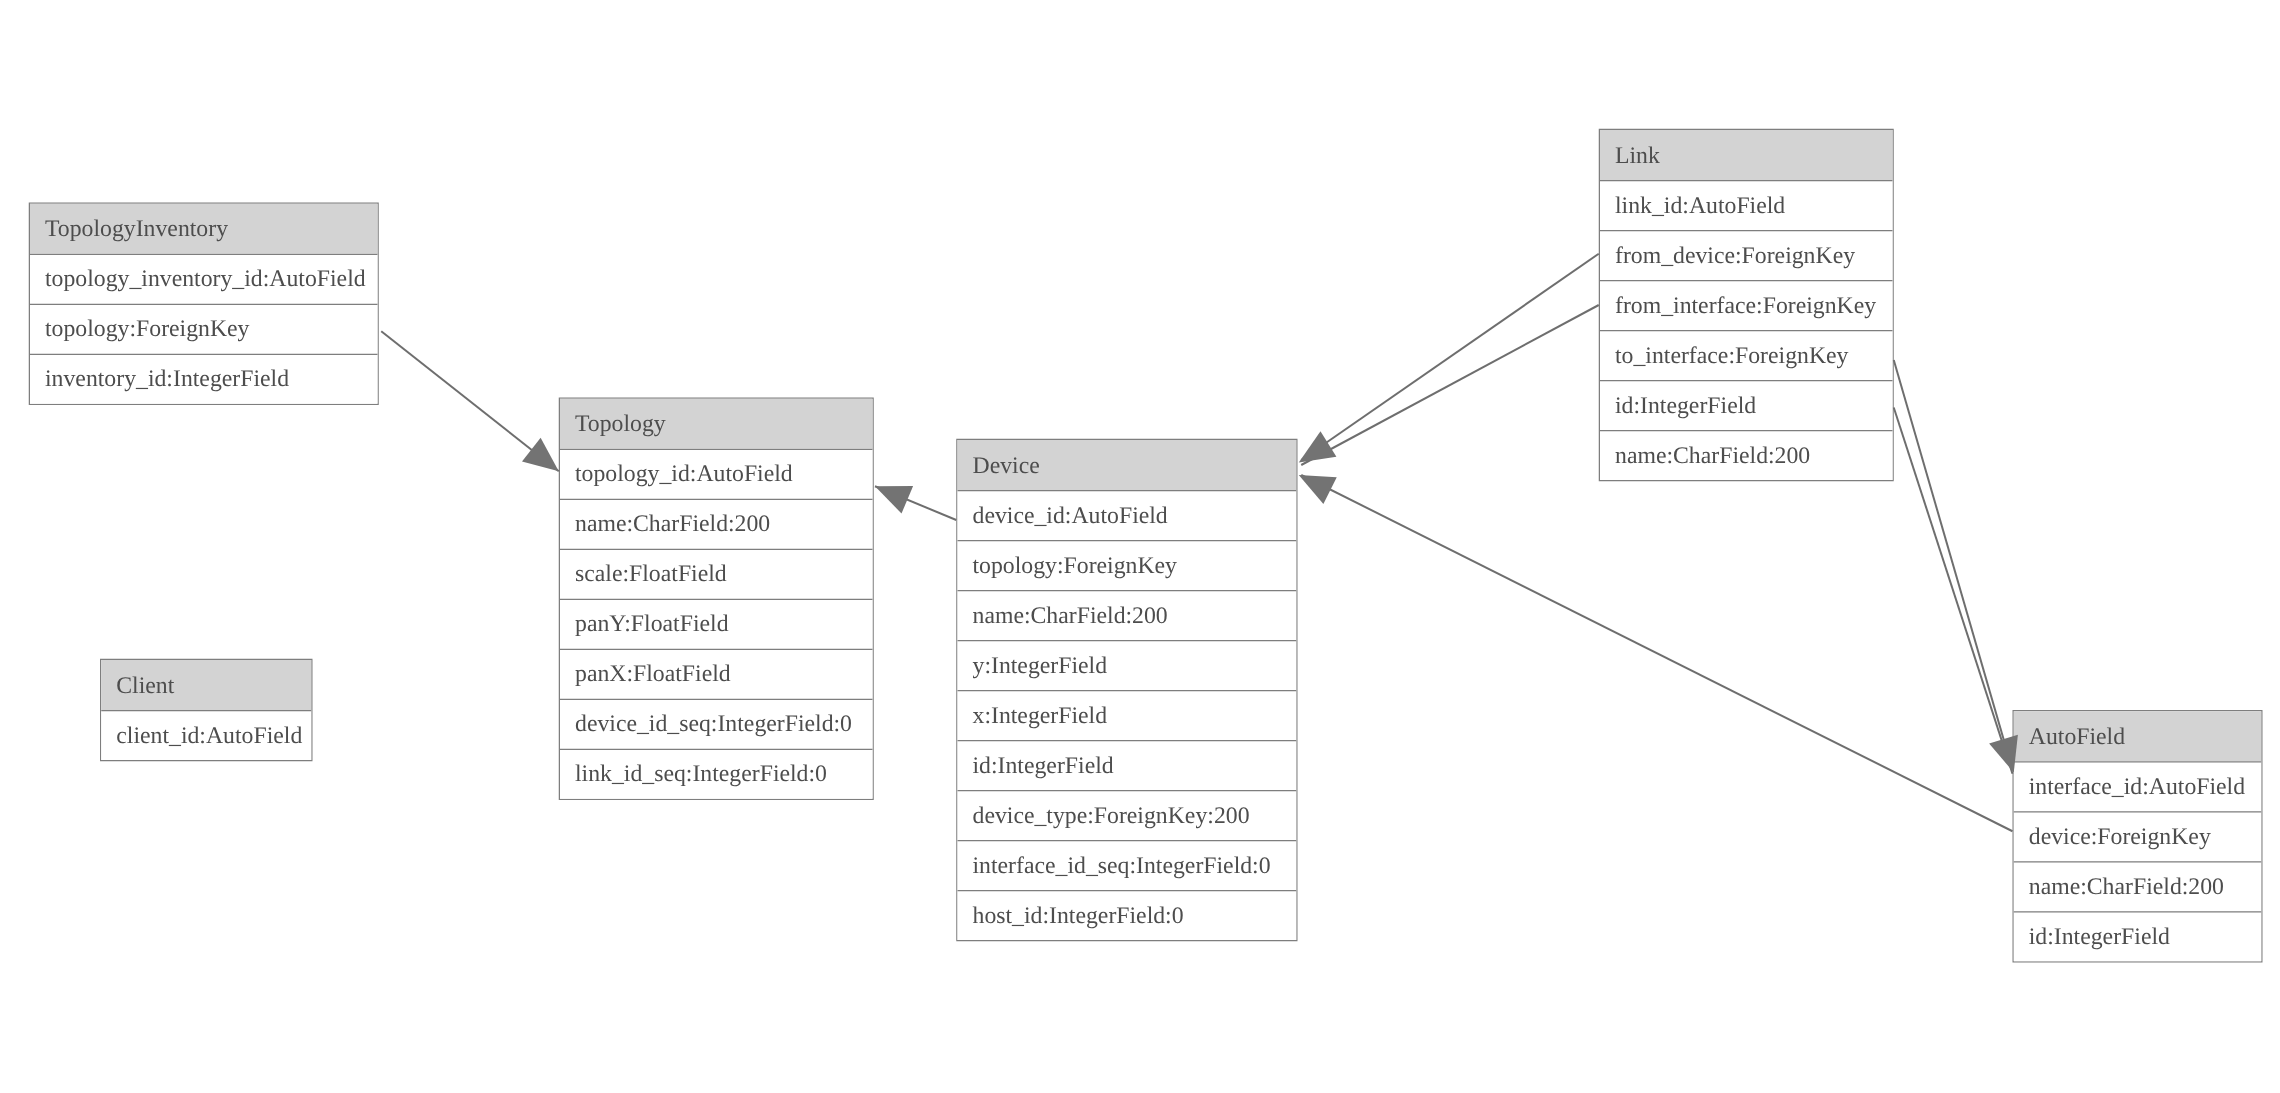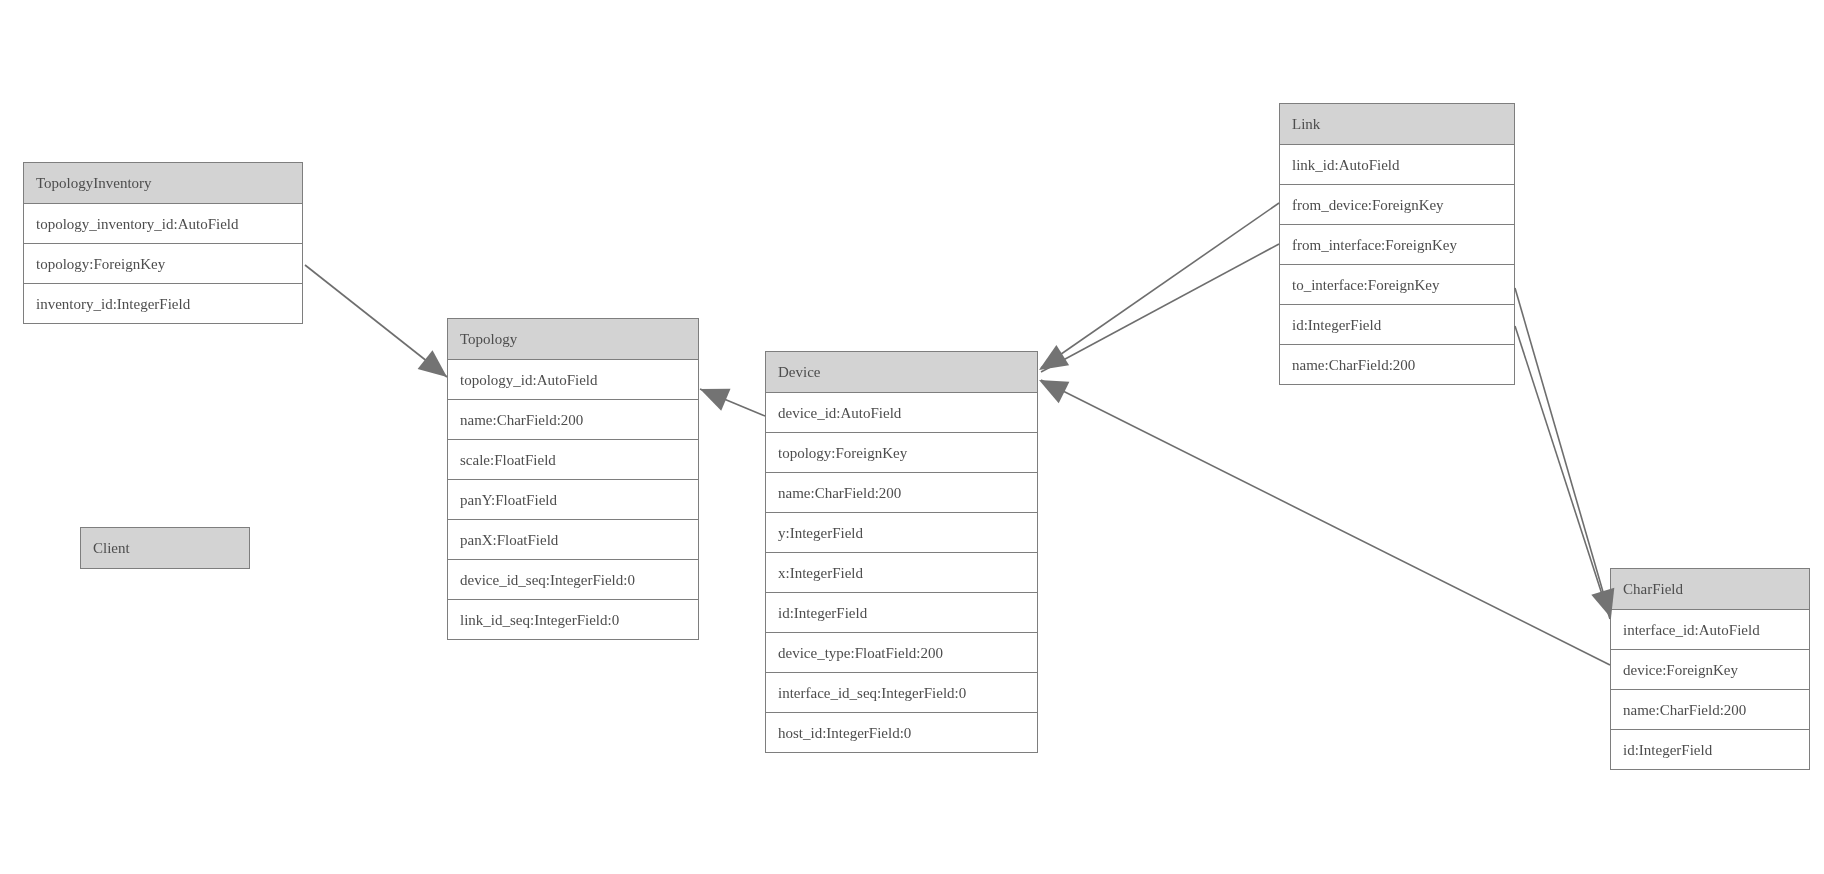--- a/index.html
+++ b/index.html
@@ -10,21 +10,21 @@
     background: var(--bg, #ffffff);
     overflow: hidden;
     font-family: "Liberation Serif", serif;
   }
   .entity {
     position: absolute;
     box-sizing: border-box;
     background: var(--rowfill, #ffffff);
     border: 1.5px solid var(--border, #7e7e7e);
     color: var(--text, #4d4d4d);
-    font-size: 15px;
+    font-size: 19px;
     z-index: 1;
   }
   .entity-header {
     height: 40px;
     line-height: 41px;
     padding-left: 12px;
     background: var(--headerfill, #d3d3d3);
     white-space: nowrap;
     overflow: hidden;
   }
@@ -60,44 +60,45 @@
         <div class="entity-row">topology_id:AutoField</div>
         <div class="entity-row">name:CharField:200</div>
         <div class="entity-row">scale:FloatField</div>
         <div class="entity-row">panY:FloatField</div>
         <div class="entity-row">panX:FloatField</div>
         <div class="entity-row">device_id_seq:IntegerField:0</div>
         <div class="entity-row">link_id_seq:IntegerField:0</div>
       </div>
       <div class="entity" style="left: 80px; top: 527px; width: 170px;">
         <div class="entity-header">Client</div>
+        <div class="entity-row">client_id:AutoField</div>
       </div>
       <div class="entity" style="left: 765px; top: 315px; width: 273px; margin-top: 36px;">
         <div class="entity-header">Device</div>
         <div class="entity-row">device_id:AutoField</div>
         <div class="entity-row">topology:ForeignKey</div>
         <div class="entity-row">name:CharField:200</div>
         <div class="entity-row">y:IntegerField</div>
         <div class="entity-row">x:IntegerField</div>
         <div class="entity-row">id:IntegerField</div>
-        <div class="entity-row">device_type:FloatField:200</div>
+        <div class="entity-row">device_type:ForeignKey:200</div>
         <div class="entity-row">interface_id_seq:IntegerField:0</div>
         <div class="entity-row">host_id:IntegerField:0</div>
       </div>
       <div class="entity" style="left: 1279px; top: 103px; width: 236px;">
         <div class="entity-header">Link</div>
         <div class="entity-row">link_id:AutoField</div>
         <div class="entity-row">from_device:ForeignKey</div>
         <div class="entity-row">from_interface:ForeignKey</div>
         <div class="entity-row">to_interface:ForeignKey</div>
         <div class="entity-row">id:IntegerField</div>
         <div class="entity-row">name:CharField:200</div>
       </div>
       <div class="entity" style="left: 1610px; top: 568px; width: 200px;">
-        <div class="entity-header">CharField</div>
+        <div class="entity-header">AutoField</div>
         <div class="entity-row">interface_id:AutoField</div>
         <div class="entity-row">device:ForeignKey</div>
         <div class="entity-row">name:CharField:200</div>
         <div class="entity-row">id:IntegerField</div>
       </div>
     </div>
   <svg id="conn-svg" width="1824" height="874">
       <line x1="305" y1="265" x2="447" y2="377" stroke="#6e6e6e" stroke-width="1.6"></line>
       <line x1="765" y1="416" x2="700" y2="389" stroke="#6e6e6e" stroke-width="1.6"></line>
       <line x1="1279" y1="203" x2="1041" y2="368" stroke="#6e6e6e" stroke-width="1.6"></line>

